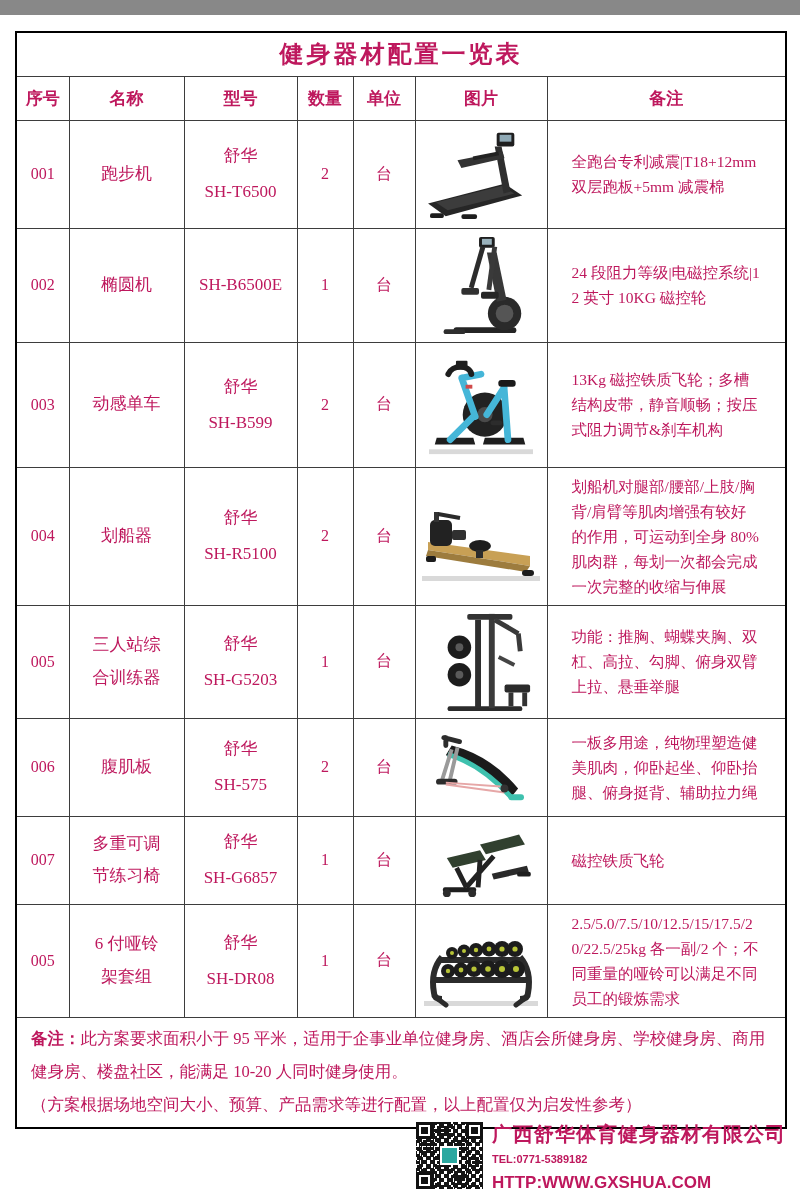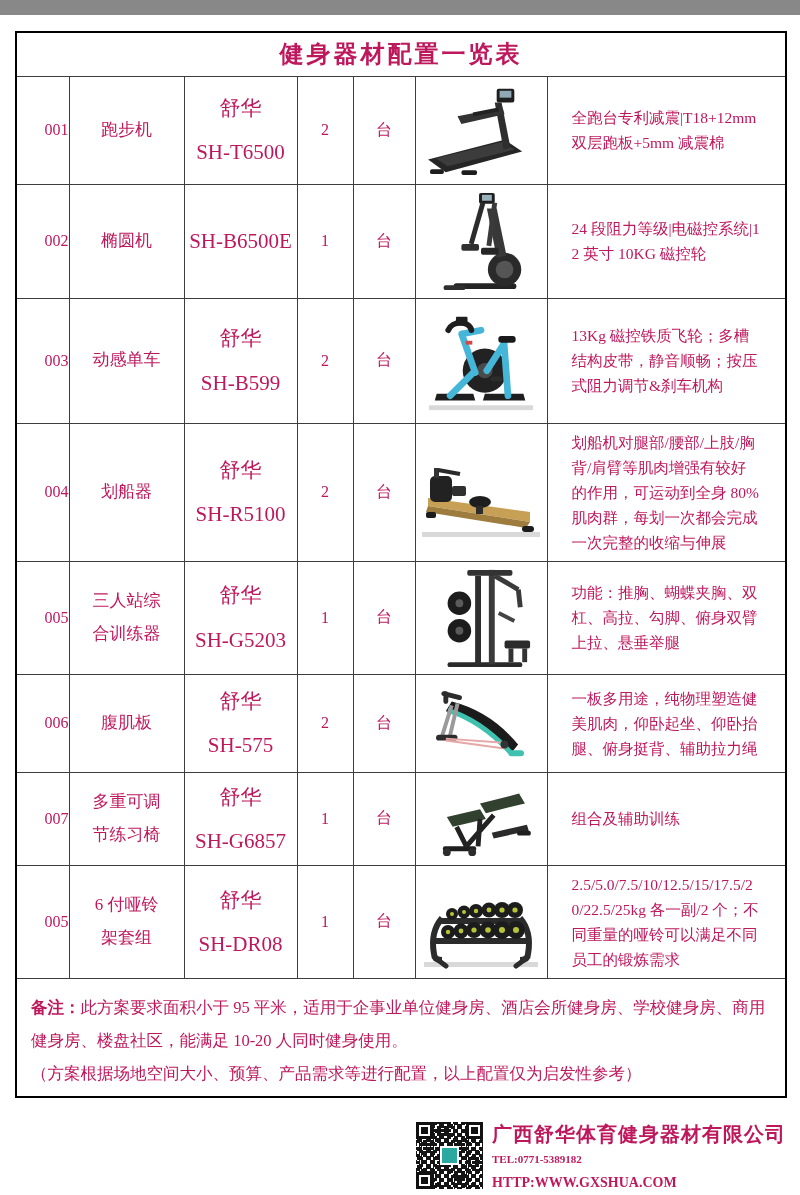--- a/index.html
+++ b/index.html
@@ -8,47 +8,47 @@
 
   table.cfg { position:absolute; left:15px; top:16px; width:770px; border-collapse:collapse; table-layout:fixed; border:2px solid #000; }
   .cfg td, .cfg th { border:1px solid #3d3d3d; vertical-align:middle; text-align:center; overflow:hidden; }
 
   .title-cell { height:44px; font-size:24px; font-weight:bold; letter-spacing:3px; }
   .cfg th { height:44px; font-size:17px; font-weight:bold; }
 
   .rh1 { height:108px; } .rh2 { height:114px; } .rh3 { height:125px; } .rh4 { height:135px; }
   .rh5 { height:112px; } .rh6 { height:98px;  } .rh7 { height:88px;  } .rh8 { height:110px; }
 
-  td.c-no   { font-size:16px;text-align:right; }
+  td.c-no   { font-size:16px; }
   td.c-name { font-size:17px; padding:2px 18px; line-height:1.9;text-align:center; }
-  td.c-model{ font-size:21px; padding:2px 0; line-height:2.1; }
+  td.c-model{ font-size:17px; padding:2px 0; line-height:2.1; }
   td.c-qty, td.c-unit { font-size:16px; }
   td.c-img  { padding:2px; }
   td.c-rem  { text-align:left; font-size:15.5px; line-height:25px; padding:6px 24px; word-break:break-all; }
 
-  td.notes-cell { text-align:left; padding:12px 14px 6px 14px; font-size:16.5px; line-height:33px; }
+  td.notes-cell { text-align:left; padding:4px 14px 6px 14px; font-size:16.5px; line-height:33px; }
   .notes-cell .nlabel { font-weight:bold; }
   .notes-cell .n2 { font-weight:normal; }
 
   .prod { display:block; margin:0 auto; }
 
   .footer { position:absolute; top:1107px; right:14px; display:flex; align-items:flex-start; gap:9px;
-            font-family:Liberation Serif, serif; }
+            font-family:Liberation Sans, sans-serif; }
   .qr { position:relative; width:67px; height:67px; flex:0 0 auto;
         background:
           repeating-conic-gradient(#141414 0% 25%, transparent 0% 50%) 1px 2px/9px 9px,
           repeating-conic-gradient(#141414 0% 25%, #fff 0% 50%) 0 0/7px 7px; }
   .finder { position:absolute; width:17px; height:17px; border:3px solid #111; background:#fff; }
   .finder::after { content:""; position:absolute; inset:2px; background:#111; }
   .f-tl { left:0; top:0; } .f-tr { right:0; top:0; } .f-bl { left:0; bottom:0; }
   .qr-logo { position:absolute; left:24px; top:24px; width:19px; height:19px; background:#2ba8a0; border:2px solid #fff; }
   .company-block { display:flex; flex-direction:column; }
   .company-name { font-size:20px; font-weight:bold; letter-spacing:1px; line-height:24px; }
   .company-tel  { font-size:11px; font-weight:bold; line-height:23px; margin-top:2px; }
-  .company-web  { font-size:14px; font-weight:bold; line-height:23px; }
+  .company-web  { font-size:17px; font-weight:bold; line-height:23px; }
 </style>
 </head>
 <body>
 
 <div class="page">
 
   <table class="cfg">
     <colgroup>
       <col style="width:53px">
         <col style="width:115px">
@@ -57,20 +57,29 @@
         <col style="width:62px">
         <col style="width:132px">
         <col style="width:239px">
     </colgroup>
 
     <tbody>
         <tr>
       <td class="title-cell" colspan="7">健身器材配置一览表</td>
     </tr>
 
+    <tr>
+      <th>序号</th>
+      <th>名称</th>
+      <th>型号</th>
+      <th>数量</th>
+      <th>单位</th>
+      <th>图片</th>
+      <th>备注</th>
+    </tr>
 
     <tr class="rh1">
       <td class="c-no">001</td>
       <td class="c-name">跑步机</td>
       <td class="c-model">
         <div>舒华</div>
         <div>SH-T6500</div>
       </td>
       <td class="c-qty">2</td>
       <td class="c-unit">台</td>
@@ -237,21 +246,21 @@
           <polygon points="58,26 98,16 104,26 64,36" fill="#31402f"></polygon>
           <polygon points="24,40 58,32 64,42 30,50" fill="#31402f"></polygon>
           <path d="M34,50 L44,70 M44,70 L72,38 M58,42 L56,70" stroke="#222" stroke-width="5" fill="none"></path>
           <rect x="20" y="70" width="34" height="5" rx="2" fill="#1e1e1e"></rect>
           <polygon points="70,56 106,48 108,54 72,62" fill="#2a2a2a"></polygon>
           <rect x="96" y="54" width="14" height="5" rx="2" fill="#1e1e1e"></rect>
           <circle cx="24" cy="76" r="4" fill="#2c2c2c"></circle>
           <circle cx="50" cy="76" r="4" fill="#2c2c2c"></circle>
         </svg>
       </td>
-      <td class="c-rem">组合及辅助训练</td>
+      <td class="c-rem">磁控铁质飞轮</td>
     </tr>
 
     <tr class="rh8">
       <td class="c-no">005</td>
       <td class="c-name">6 付哑铃架套组</td>
       <td class="c-model">
         <div>舒华</div>
         <div>SH-DR08</div>
       </td>
       <td class="c-qty">1</td>

